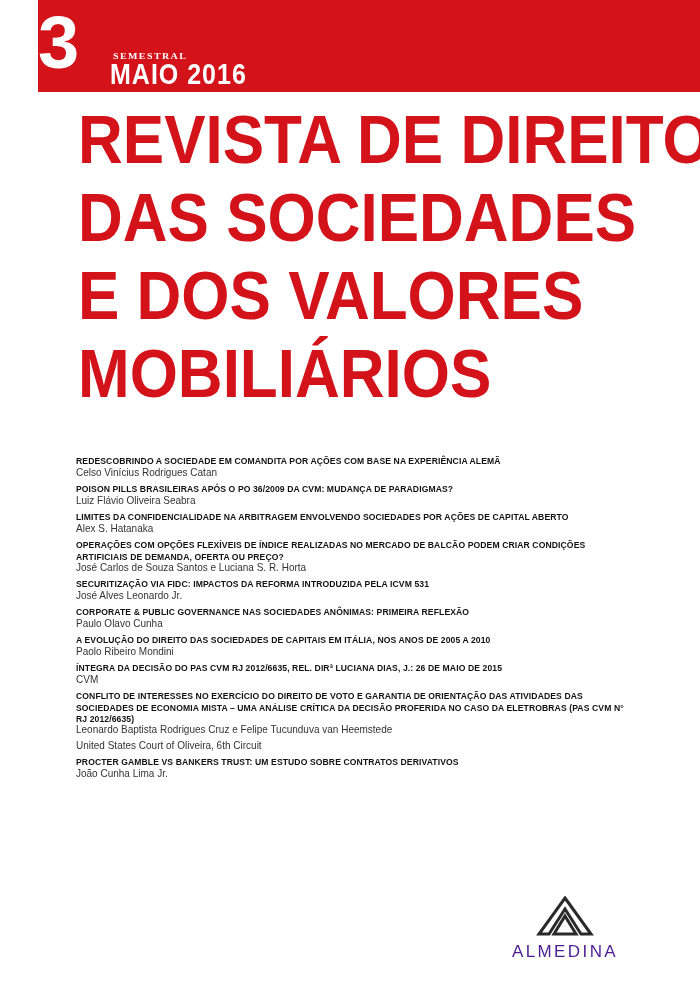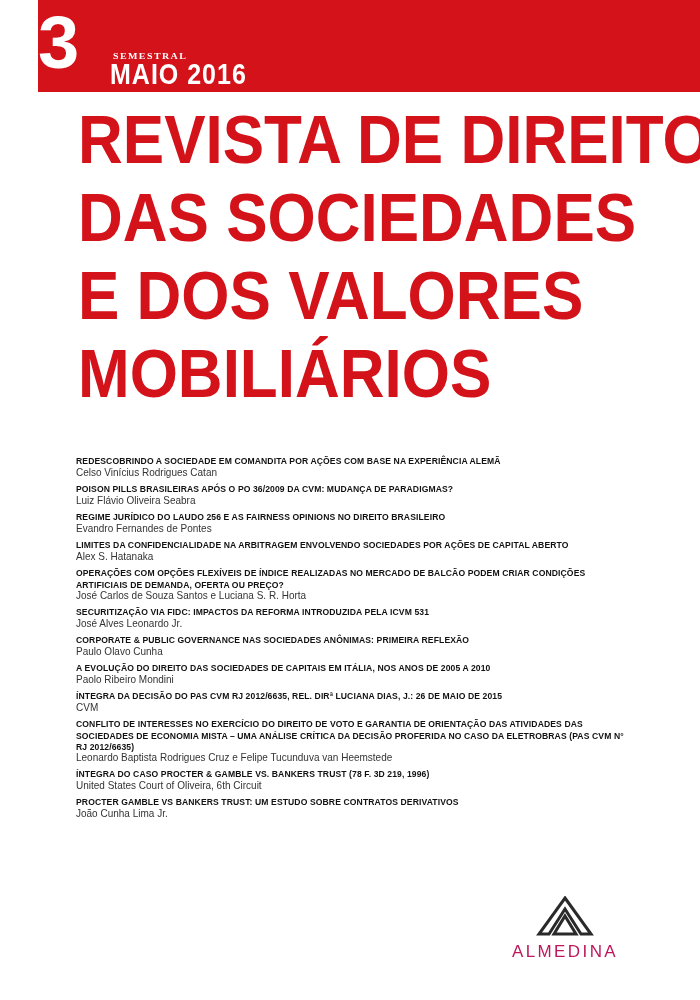--- a/index.html
+++ b/index.html
@@ -136,21 +136,21 @@
   .pub-mark {
     width: 58px;
     height: 40px;
     margin: 0 auto 6px auto;
     display: block;
   }
   .pub-name {
     font-family: "Liberation Sans", sans-serif;
     font-size: 17px;
     letter-spacing: 2.4px;
-    color: #be185d;
+    color: #4c1d95;
     font-weight: normal;
   }
 </style>
 </head>
 <body>
 
 <div class="cover">
 
   <div class="red-band"></div>
   <div class="issue-block"></div>
@@ -169,24 +169,20 @@
   <div class="contents">
     <div class="entry">
       <div class="entry-title">REDESCOBRINDO A SOCIEDADE EM COMANDITA POR AÇÕES COM BASE NA EXPERIÊNCIA ALEMÃ</div>
       <div class="entry-author">Celso Vinícius Rodrigues Catan</div>
     </div>
     <div class="entry">
       <div class="entry-title">POISON PILLS BRASILEIRAS APÓS O PO 36/2009 DA CVM: MUDANÇA DE PARADIGMAS?</div>
       <div class="entry-author">Luiz Flávio Oliveira Seabra</div>
     </div>
     <div class="entry">
-      <div class="entry-title">REGIME JURÍDICO DO LAUDO 256 E AS FAIRNESS OPINIONS NO DIREITO BRASILEIRO</div>
-      <div class="entry-author">Evandro Fernandes de Pontes</div>
-    </div>
-    <div class="entry">
       <div class="entry-title">LIMITES DA CONFIDENCIALIDADE NA ARBITRAGEM ENVOLVENDO SOCIEDADES POR AÇÕES DE CAPITAL ABERTO</div>
       <div class="entry-author">Alex S. Hatanaka</div>
     </div>
     <div class="entry">
       <div class="entry-title">OPERAÇÕES COM OPÇÕES FLEXÍVEIS DE ÍNDICE REALIZADAS NO MERCADO DE BALCÃO PODEM CRIAR CONDIÇÕES ARTIFICIAIS DE DEMANDA, OFERTA OU PREÇO?</div>
       <div class="entry-author">José Carlos de Souza Santos e Luciana S. R. Horta</div>
     </div>
     <div class="entry">
       <div class="entry-title">SECURITIZAÇÃO VIA FIDC: IMPACTOS DA REFORMA INTRODUZIDA PELA ICVM 531</div>
       <div class="entry-author">José Alves Leonardo Jr.</div>
@@ -201,21 +197,20 @@
     </div>
     <div class="entry">
       <div class="entry-title">ÍNTEGRA DA DECISÃO DO PAS CVM RJ 2012/6635, REL. DIRª LUCIANA DIAS, J.: 26 DE MAIO DE 2015</div>
       <div class="entry-author">CVM</div>
     </div>
     <div class="entry">
       <div class="entry-title">CONFLITO DE INTERESSES NO EXERCÍCIO DO DIREITO DE VOTO E GARANTIA DE ORIENTAÇÃO DAS ATIVIDADES DAS SOCIEDADES DE ECONOMIA MISTA – UMA ANÁLISE CRÍTICA DA DECISÃO PROFERIDA NO CASO DA ELETROBRAS (PAS CVM N° RJ 2012/6635)</div>
       <div class="entry-author">Leonardo Baptista Rodrigues Cruz e Felipe Tucunduva van Heemstede</div>
     </div>
     <div class="entry">
-      <div class="entry-title">ÍNTEGRA DO CASO PROCTER &amp; GAMBLE VS. BANKERS TRUST (78 F. 3D 219, 1996)</div>
       <div class="entry-author">United States Court of Oliveira, 6th Circuit</div>
     </div>
     <div class="entry">
       <div class="entry-title">PROCTER GAMBLE VS BANKERS TRUST: UM ESTUDO SOBRE CONTRATOS DERIVATIVOS</div>
       <div class="entry-author">João Cunha Lima Jr.</div>
     </div>
   </div>
 
   <div class="publisher">
     <svg class="pub-mark" viewBox="0 0 58 40">

